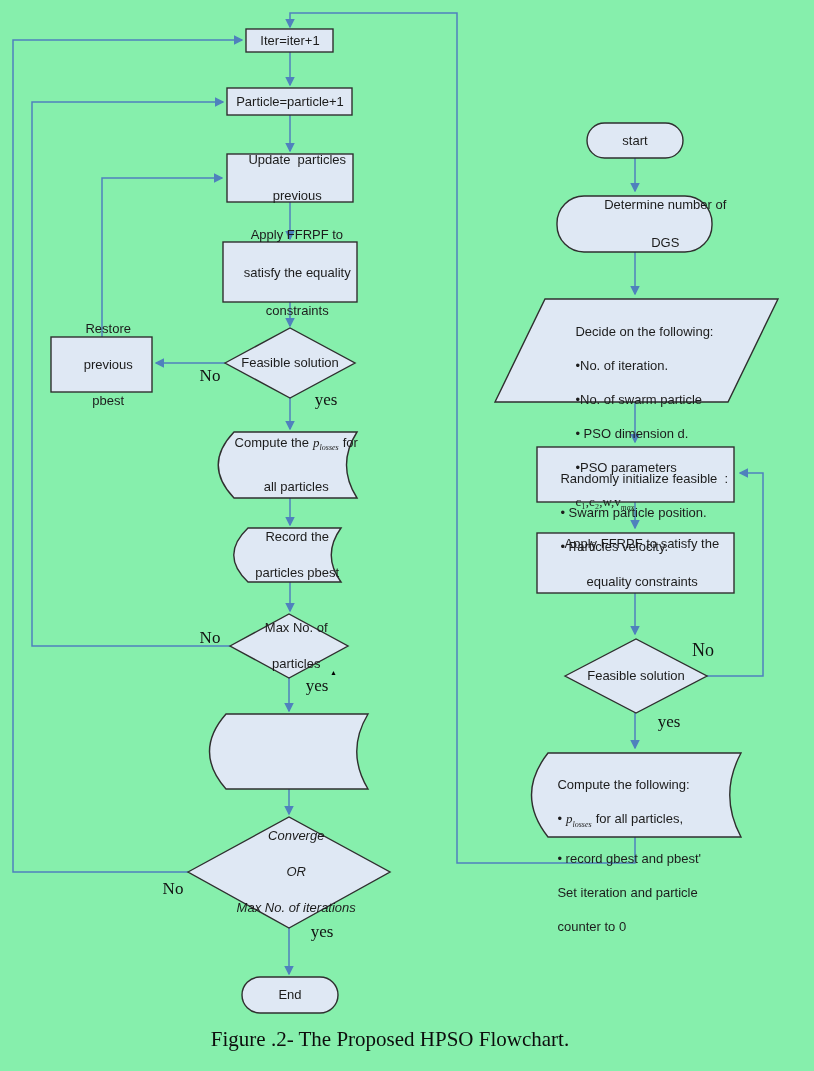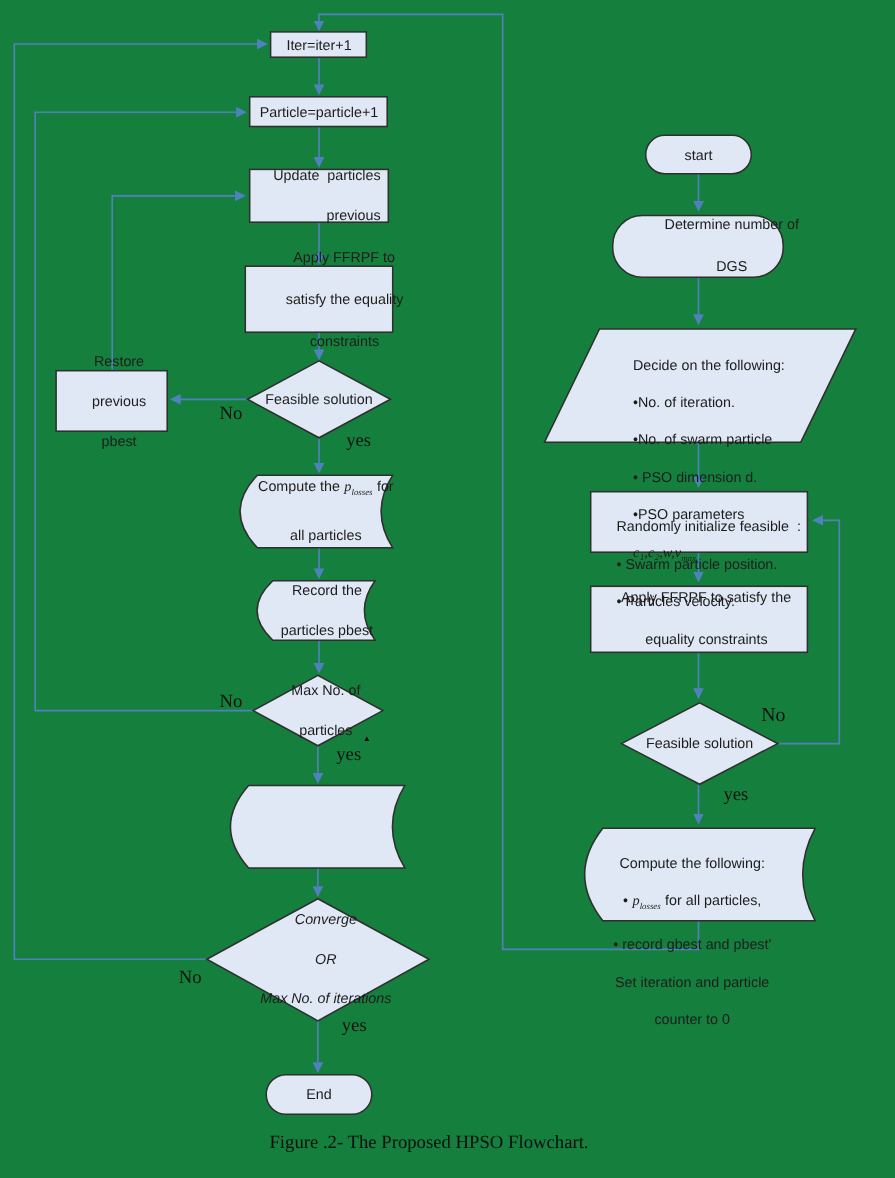--- a/index.html
+++ b/index.html
@@ -1,33 +1,33 @@
 <!DOCTYPE html>
 <html><head>
 <meta charset="utf-8">
 <style>
   html,body{margin:0;padding:0;background:#ffffff;}
-  #page{position:relative;width:814px;height:1071px;background:#15803d;overflow:hidden;
+  #page{position:relative;width:814px;height:1071px;background:#86efac;overflow:hidden;
         font-family:"Liberation Sans",sans-serif;}
   #chart-svg{position:absolute;left:0;top:0;}
   .lbl{position:absolute;transform:translate(-50%,-50%);text-align:center;
        font-size:13px;line-height:16px;color:#1c1c1c;white-space:pre;}
   .lh18{line-height:18px;}
   .lh19{line-height:19px;}
   .blk{position:absolute;text-align:left;font-size:13px;line-height:17px;color:#1c1c1c;white-space:pre;}
   .serif-lbl{position:absolute;transform:translate(-50%,-50%);
        font-family:"Liberation Serif",serif;font-size:17px;color:#111;}
   .big{font-size:18px;}
   .tri{position:absolute;font-size:7px;color:#000;}
-  .math{font-family:"Liberation Serif",serif;font-style:italic;font-size:13px;}
+  .math{font-family:"Liberation Serif",serif;font-size:13px;}
   .psub{font-family:"Liberation Serif",serif;font-style:italic;font-size:13px;}
   .sub{font-family:"Liberation Serif",serif;font-style:italic;font-size:8px;vertical-align:sub;}
   .gapl{margin-left:4px;}
   .caption{position:absolute;transform:translate(-50%,-50%);
-       font-family:"Liberation Serif",serif;font-size:17px;color:#0d0d0d;white-space:nowrap;}
+       font-family:"Liberation Serif",serif;font-size:21px;color:#0d0d0d;white-space:nowrap;}
 </style>
 </head>
 <body>
 
 <div id="page">
 
   <svg id="chart-svg" width="814" height="1071" viewBox="0 0 814 1071">
     <defs>
       <marker id="arr" viewBox="0 0 10 10" refX="8.5" refY="5" markerWidth="6.5" markerHeight="6.5" orient="auto">
         <path d="M0 0 L10 5 L0 10 z" fill="#4f81bd"></path>
@@ -79,26 +79,26 @@
       <rect x="537" y="533" width="197" height="60"></rect>
       <polygon points="565,676 636,639 707,676 636,713"></polygon>
       <path d="M 548 753 H 741 C 726 781,726 809,741 837 H 548 C 526 809,526 781,548 753 Z"></path>
     </g>
   </svg>
 
   <div class="lbl" style="left:290px;top:41px;">Iter=iter+1</div>
 
   <div class="lbl" style="left:290px;top:102px;">Particle=particle+1</div>
 
-  <div class="lbl lh18" style="left:290px;top:178px;text-align:right;">
+  <div class="lbl lh18" style="left:290px;top:178px;">
     <span>Update  particles</span><br>
     <span>previous</span>
   </div>
 
-  <div class="lbl lh19" style="left:306px;top:272px;">
+  <div class="lbl lh19" style="left:290px;top:272px;">
     <span>Apply FFRPF to</span><br>
     <span>satisfy the equality</span><br>
     <span>constraints</span>
   </div>
 
   <div class="lbl" style="left:290px;top:363px;">Feasible solution</div>
 
   <div class="lbl lh18" style="left:101px;top:365px;">
     <span>Restore</span><br>
     <span>previous</span><br>
@@ -151,21 +151,21 @@
     <span>• Particles velocity.</span>
   </div>
 
   <div class="lbl lh19" style="left:635px;top:562px;">
     <span>Apply FFRPF to satisfy the</span><br>
     <span>equality constraints</span>
   </div>
 
   <div class="lbl" style="left:636px;top:676px;">Feasible solution</div>
 
-  <div class="blk" style="left:543px;top:759px;text-align:center;">
+  <div class="blk" style="left:543px;top:759px;">
     <span>Compute the following:</span><br>
     <span>•</span><span class="psub gapl">p</span><span class="sub">losses</span><span class="gapl">for all particles,</span><br>
     <span>• record gbest and pbest'</span><br>
     <span>Set iteration and particle</span><br>
     <span>counter to 0</span>
   </div>
 
   <div class="serif-lbl" style="left:210px;top:376px;">No</div>
   <div class="serif-lbl" style="left:326px;top:400px;">yes</div>
 

